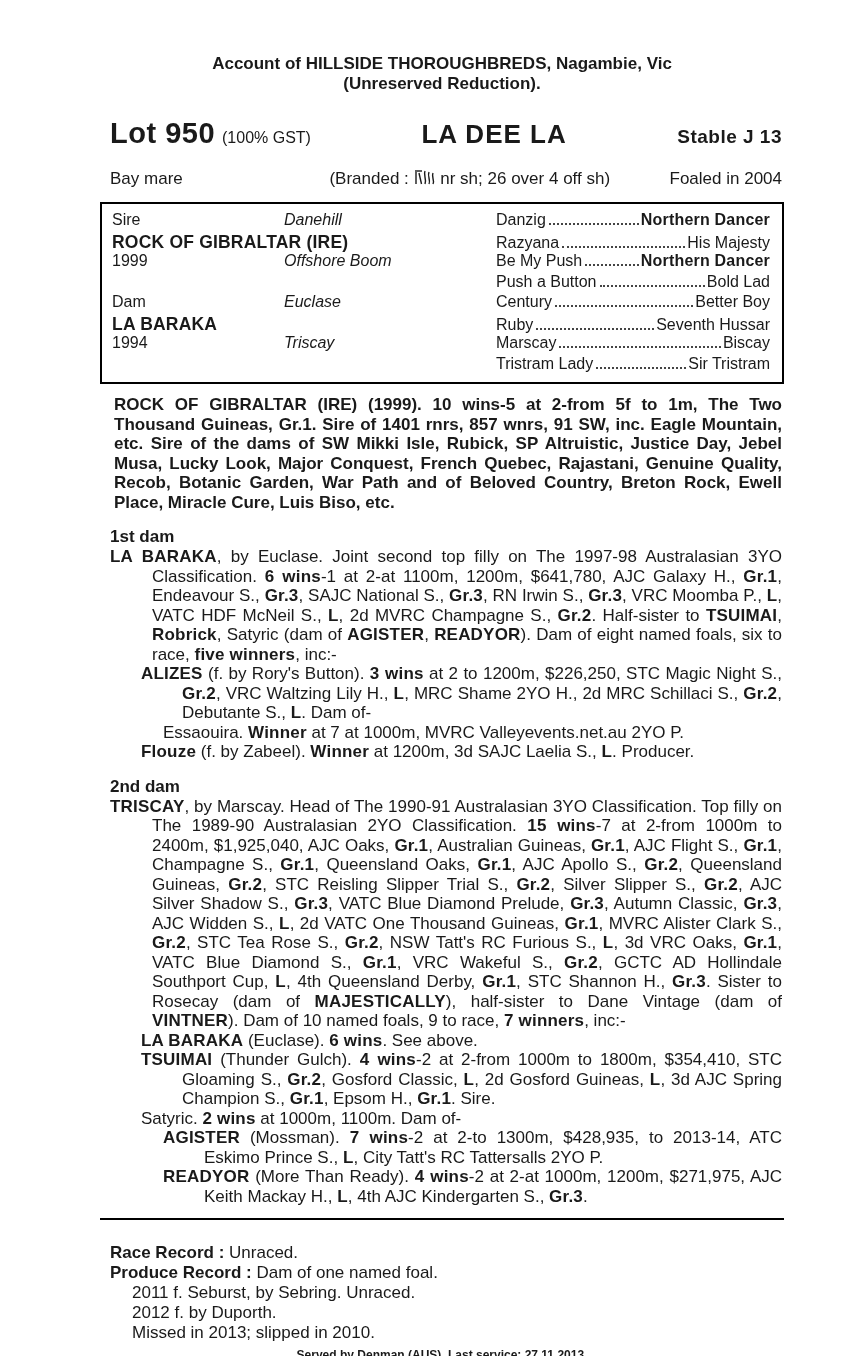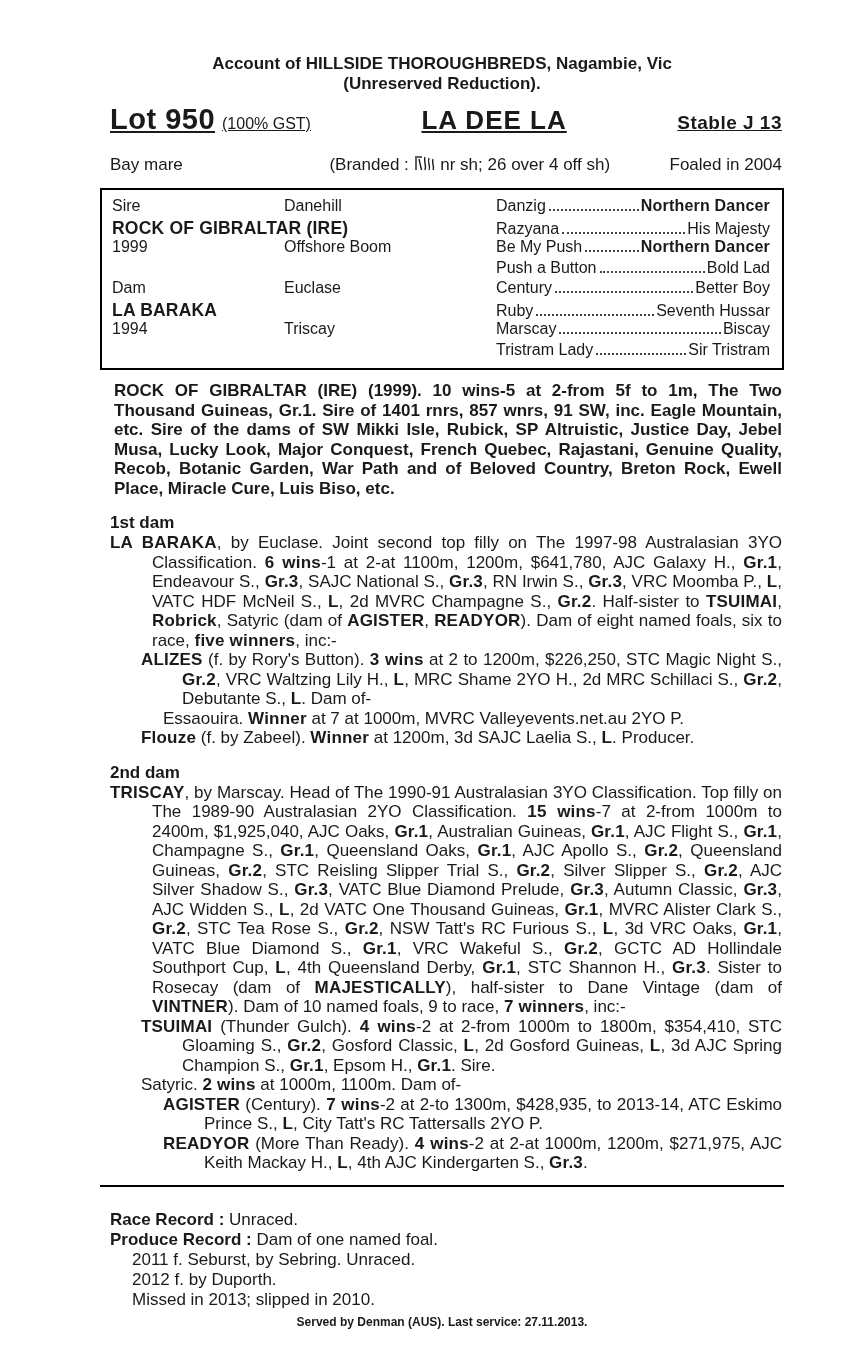--- a/index.html
+++ b/index.html
@@ -6,21 +6,21 @@
   body{
     width:860px;height:1356px;background:#ffffff;color:#1a1a1a;
     font-family:"Liberation Sans","DejaVu Sans",sans-serif;
     overflow:hidden;
   }
   .page{position:relative;width:860px;height:1356px;background:#fff;}
   .content{position:absolute;left:100px;top:54px;width:684px;}
 
   
   .account{ text-align:center;font-weight:bold;font-size:17px;line-height:20px;}
-  .lot-row{display:flex;align-items:baseline;margin-top:9px;padding:0 2px 0 10px;text-decoration:underline;}
+  .lot-row{display:flex;align-items:baseline;margin-top:23px;padding:0 2px 0 10px;}
   .lot-label{font-size:29px;font-weight:bold;letter-spacing:.5px;white-space:nowrap;}
   .gst{font-size:16px;margin-left:7px;white-space:nowrap;}
   .horse-name{flex:1;text-align:center;font-size:26px;font-weight:bold;letter-spacing:1px;}
   .stable{font-size:19px;font-weight:bold;white-space:nowrap;letter-spacing:.5px;}
   .detail-row{display:flex;align-items:baseline;font-size:17px;margin:3px 0 10px;padding:0 2px 0 10px;}
   .color-sex{width:160px;}
   .branded{flex:1;text-align:center;margin-top:16px;}
   .foaled{white-space:nowrap;}
   .brand-glyph{display:inline-block;vertical-align:-3px;}
 
@@ -29,21 +29,21 @@
     border:2.5px solid #000;
     padding:7px 12px 7px 10px;
     display:grid;
     grid-template-columns:172px 212px 1fr;
     grid-auto-rows:20.5px;
     font-size:16px;
     align-items:baseline;
   }
   .ped-table .c1{grid-column:1;white-space:nowrap;}
   .ped-table .c1.name{grid-column:1 / 3;font-weight:bold;font-size:17.5px;letter-spacing:.2px;}
-  .ped-table .c2{grid-column:2;white-space:nowrap;}
+  .ped-table .c2{grid-column:2;white-space:nowrap;font-style:italic;}
   .ped-table .c3{grid-column:3;display:flex;align-items:baseline;min-width:0;}
   .ped-table .c3 .dots{flex:1;border-bottom:2px dotted #444;margin:0 2px 3px 3px;min-width:8px;}
   .ped-table .c3 .rname{white-space:nowrap;}
   .ped-table .c3 .rname.bold{font-weight:bold;letter-spacing:.2px;}
 
   
   .sire-para{
     font-weight:bold;text-align:justify;
     font-size:17px;line-height:19.5px;
     margin:11px 0 0 0;padding:0 2px 0 14px;
@@ -159,23 +159,24 @@
       <div class="dam-heading">1st dam</div>
       <p class="entry indent0"><b>LA BARAKA</b><span>, by Euclase. Joint second top filly on The 1997-98 Australasian 3YO Classification. </span><b>6 wins</b><span>-1 at 2-at 1100m, 1200m, $641,780, AJC Galaxy H., </span><b>Gr.1</b><span>, Endeavour S., </span><b>Gr.3</b><span>, SAJC National S., </span><b>Gr.3</b><span>, RN Irwin S., </span><b>Gr.3</b><span>, VRC Moomba P., </span><b>L</b><span>, VATC HDF McNeil S., </span><b>L</b><span>, 2d MVRC Champagne S., </span><b>Gr.2</b><span>. Half-sister to </span><b>TSUIMAI</b><span>, </span><b>Robrick</b><span>, Satyric (dam of </span><b>AGISTER</b><span>, </span><b>READYOR</b><span>). Dam of eight named foals, six to race, </span><b>five winners</b><span>, inc:-</span></p>
       <p class="entry indent1"><b>ALIZES</b><span> (f. by Rory's Button). </span><b>3 wins</b><span> at 2 to 1200m, $226,250, STC Magic Night S., </span><b>Gr.2</b><span>, VRC Waltzing Lily H., </span><b>L</b><span>, MRC Shame 2YO H., 2d MRC Schillaci S., </span><b>Gr.2</b><span>, Debutante S., </span><b>L</b><span>. Dam of-</span></p>
       <p class="entry indent2"><span>Essaouira. </span><b>Winner</b><span> at 7 at 1000m, MVRC Valleyevents.net.au 2YO P.</span></p>
       <p class="entry indent1"><b>Flouze</b><span> (f. by Zabeel). </span><b>Winner</b><span> at 1200m, 3d SAJC Laelia S., </span><b>L</b><span>. Producer.</span></p>
     </div>
 
     <div class="dam-section">
       <div class="dam-heading">2nd dam</div>
       <p class="entry indent0"><b>TRISCAY</b><span>, by Marscay. Head of The 1990-91 Australasian 3YO Classification. Top filly on The 1989-90 Australasian 2YO Classification. </span><b>15 wins</b><span>-7 at 2-from 1000m to 2400m, $1,925,040, AJC Oaks, </span><b>Gr.1</b><span>, Australian Guineas, </span><b>Gr.1</b><span>, AJC Flight S., </span><b>Gr.1</b><span>, Champagne S., </span><b>Gr.1</b><span>, Queensland Oaks, </span><b>Gr.1</b><span>, AJC Apollo S., </span><b>Gr.2</b><span>, Queensland Guineas, </span><b>Gr.2</b><span>, STC Reisling Slipper Trial S., </span><b>Gr.2</b><span>, Silver Slipper S., </span><b>Gr.2</b><span>, AJC Silver Shadow S., </span><b>Gr.3</b><span>, VATC Blue Diamond Prelude, </span><b>Gr.3</b><span>, Autumn Classic, </span><b>Gr.3</b><span>, AJC Widden S., </span><b>L</b><span>, 2d VATC One Thousand Guineas, </span><b>Gr.1</b><span>, MVRC Alister Clark S., </span><b>Gr.2</b><span>, STC Tea Rose S., </span><b>Gr.2</b><span>, NSW Tatt's RC Furious S., </span><b>L</b><span>, 3d VRC Oaks, </span><b>Gr.1</b><span>, VATC Blue Diamond S., </span><b>Gr.1</b><span>, VRC Wakeful S., </span><b>Gr.2</b><span>, GCTC AD Hollindale Southport Cup, </span><b>L</b><span>, 4th Queensland Derby, </span><b>Gr.1</b><span>, STC Shannon H., </span><b>Gr.3</b><span>. Sister to Rosecay (dam of </span><b>MAJESTICALLY</b><span>), half-sister to Dane Vintage (dam of </span><b>VINTNER</b><span>). Dam of 10 named foals, 9 to race, </span><b>7 winners</b><span>, inc:-</span></p>
+      <p class="entry indent1"><b>LA BARAKA</b><span> (Euclase). </span><b>6 wins</b><span>. See above.</span></p>
       <p class="entry indent1"><b>TSUIMAI</b><span> (Thunder Gulch). </span><b>4 wins</b><span>-2 at 2-from 1000m to 1800m, $354,410, STC Gloaming S., </span><b>Gr.2</b><span>, Gosford Classic, </span><b>L</b><span>, 2d Gosford Guineas, </span><b>L</b><span>, 3d AJC Spring Champion S., </span><b>Gr.1</b><span>, Epsom H., </span><b>Gr.1</b><span>. Sire.</span></p>
       <p class="entry indent1"><span>Satyric. </span><b>2 wins</b><span> at 1000m, 1100m. Dam of-</span></p>
-      <p class="entry indent2"><b>AGISTER</b><span> (Century). </span><b>7 wins</b><span>-2 at 2-to 1300m, $428,935, to 2013-14, ATC Eskimo Prince S., </span><b>L</b><span>, City Tatt's RC Tattersalls 2YO P.</span></p>
+      <p class="entry indent2"><b>AGISTER</b><span> (Mossman). </span><b>7 wins</b><span>-2 at 2-to 1300m, $428,935, to 2013-14, ATC Eskimo Prince S., </span><b>L</b><span>, City Tatt's RC Tattersalls 2YO P.</span></p>
       <p class="entry indent2"><b>READYOR</b><span> (More Than Ready). </span><b>4 wins</b><span>-2 at 2-at 1000m, 1200m, $271,975, AJC Keith Mackay H., </span><b>L</b><span>, 4th AJC Kindergarten S., </span><b>Gr.3</b><span>.</span></p>
     </div>
 
     <div class="records">
       <div class="rec-line"><span class="rec-label">Race Record :</span><span> Unraced.</span></div>
       <div class="rec-line"><span class="rec-label">Produce Record :</span><span> Dam of one named foal.</span></div>
       <div class="produce-line">2011 f. Seburst, by Sebring. Unraced.</div>
       <div class="produce-line">2012 f. by Duporth.</div>
       <div class="produce-line">Missed in 2013; slipped in 2010.</div>
       <div class="served">Served by Denman (AUS). Last service: 27.11.2013.</div>

